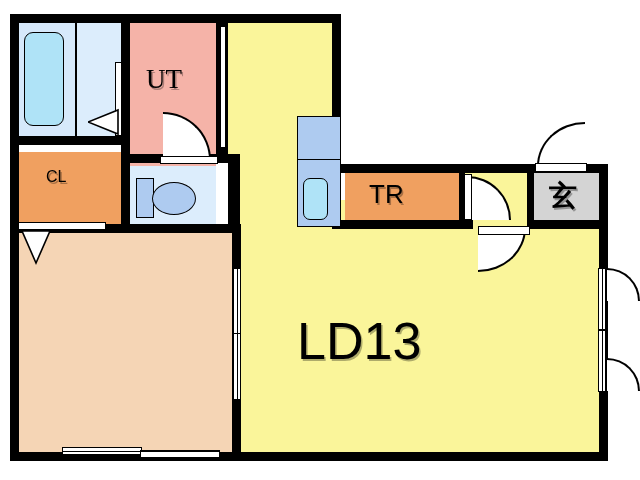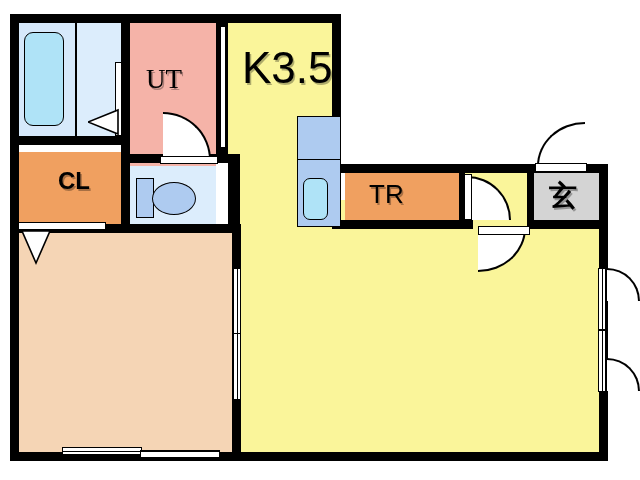--- a/index.html
+++ b/index.html
@@ -159,25 +159,25 @@
 
   <div class="swing swing-br" style="left:478px; top:228px; width:48px; height:44px;"></div>
   <div class="abs white" style="left:478px; top:226px; width:52px; height:9px; border:1.5px solid #000000;"></div>
 
   <div class="abs white" style="left:598px; top:268px; width:8px; height:62px; border:1.5px solid #000000;"></div>
   <div class="swing swing-tr" style="left:607px; top:268px; width:33px; height:33px;"></div>
   <div class="abs white" style="left:598px; top:330px; width:8px; height:62px; border:1.5px solid #000000;"></div>
   <div class="swing swing-tr" style="left:607px; top:358px; width:33px; height:33px;"></div>
   <div class="abs" style="left:602px; top:268px; width:1.4px; height:124px; background:#000000;"></div>
 
-  <div class="label" style="left:242px; top:46px; font-size:44px; font-weight:400;">K3.5</div>
 
   <div class="label" style="left:146px; top:66px; font-size:27px; font-weight:400;font-family:Liberation Serif, serif;">UT</div>
 
-  <div class="label" style="left:46px; top:169px; font-size:24px; font-weight:700;margin-left:12px;">CL</div>
+  <div class="label" style="left:46px; top:169px; font-size:16px; font-weight:400;">CL</div>
 
   <div class="label" style="left:369px; top:181px; font-size:26px; font-weight:400;">TR</div>
 
   <div class="label" style="left:549px; top:182px; font-size:28px; font-family:'DejaVu Sans', sans-serif; font-weight:600;">玄</div>
 
 
+  <div class="label" style="left:297px; top:315px; font-size:52px; font-weight:400;">LD13</div>
 
 </div>
 
 </body></html>

